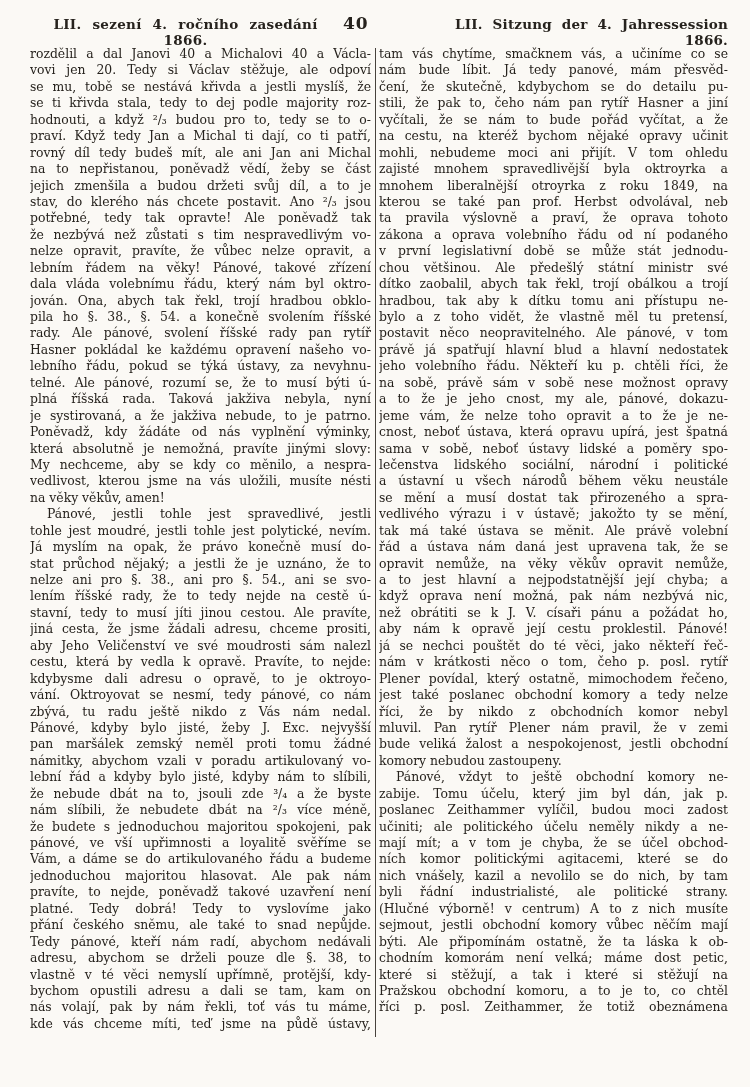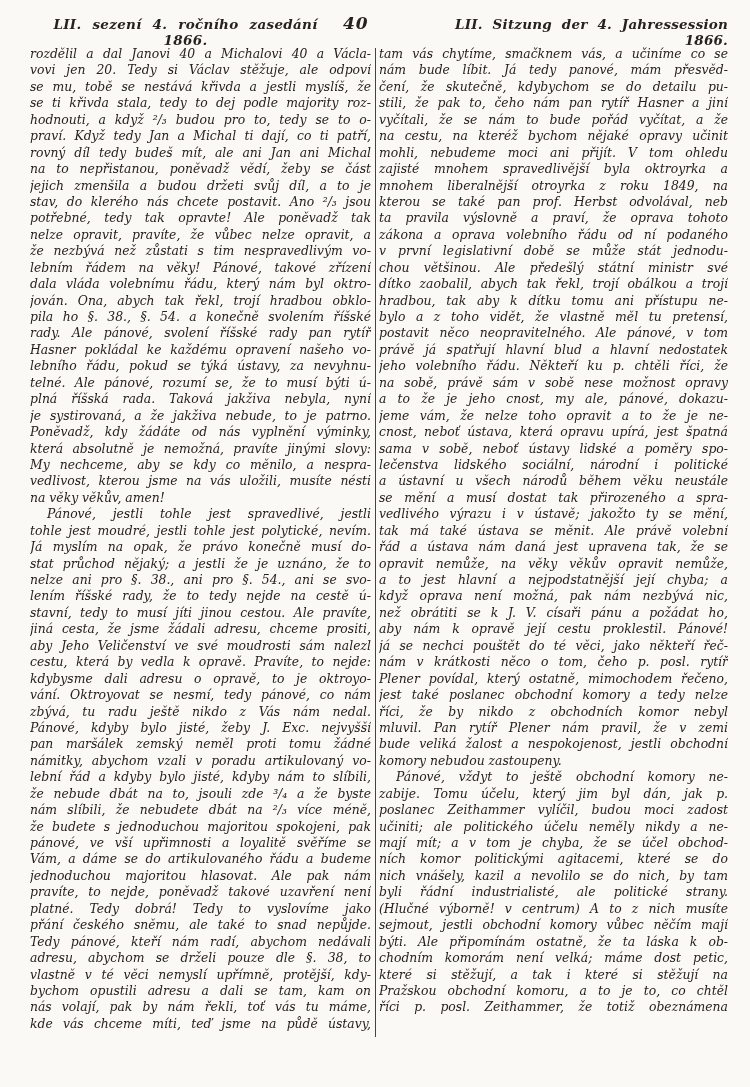--- a/index.html
+++ b/index.html
@@ -11,21 +11,20 @@
     width:750px;height:1087px;
     background:var(--paper);
     font-family:"DejaVu Serif","Liberation Serif",serif;
     color:var(--ink);
     overflow:hidden;
   }
   .page{
     position:relative;
     width:750px;height:1087px;
     background:var(--paper);
-    font-style:italic;
   }
   .header{
     position:absolute;
     top:13px;left:28px;right:22px;
     display:flex;
     align-items:baseline;
     font-weight:bold;
     font-size:13.5px;
   }
   .header-left{
@@ -92,22 +91,22 @@
         <div class="line">vovi jen 20. Tedy si Václav stěžuje, ale odpoví</div>
         <div class="line">se mu, tobě se nestává křivda a jestli myslíš, že</div>
         <div class="line">se ti křivda stala, tedy to dej podle majority roz-</div>
         <div class="line">hodnouti, a když ²/₃ budou pro to, tedy se to o-</div>
         <div class="line">praví. Když tedy Jan a Michal ti dají, co ti patří,</div>
         <div class="line">rovný díl tedy budeš mít, ale ani Jan ani Michal</div>
         <div class="line">na to nepřistanou, poněvadž vědí, žeby se část</div>
         <div class="line">jejich zmenšila a budou držeti svůj díl, a to je</div>
         <div class="line">stav, do klerého nás chcete postavit. Ano ²/₃ jsou</div>
         <div class="line">potřebné, tedy tak opravte! Ale poněvadž tak</div>
+        <div class="line">že nezbývá než zůstati s tim nespravedlivým vo-</div>
         <div class="line">nelze opravit, pravíte, že vůbec nelze opravit, a</div>
-        <div class="line">že nezbývá než zůstati s tim nespravedlivým vo-</div>
         <div class="line">lebním řádem na věky! Pánové, takové zřízení</div>
         <div class="line">dala vláda volebnímu řádu, který nám byl oktro-</div>
         <div class="line">jován. Ona, abych tak řekl, trojí hradbou obklo-</div>
         <div class="line">pila ho §. 38., §. 54. a konečně svolením říšské</div>
         <div class="line">rady. Ale pánové, svolení říšské rady pan rytíř</div>
         <div class="line">Hasner pokládal ke každému opravení našeho vo-</div>
         <div class="line">lebního řádu, pokud se týká ústavy, za nevyhnu-</div>
         <div class="line">telné. Ale pánové, rozumí se, že to musí býti ú-</div>
         <div class="line">plná říšská rada. Taková jakživa nebyla, nyní</div>
         <div class="line">je systirovaná, a že jakživa nebude, to je patrno.</div>

